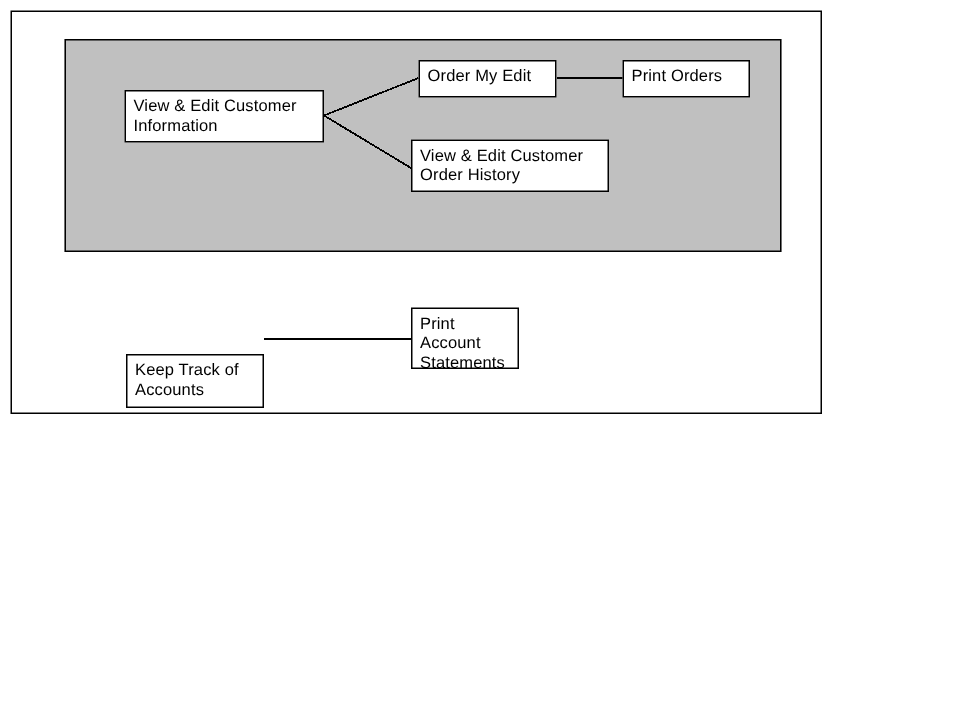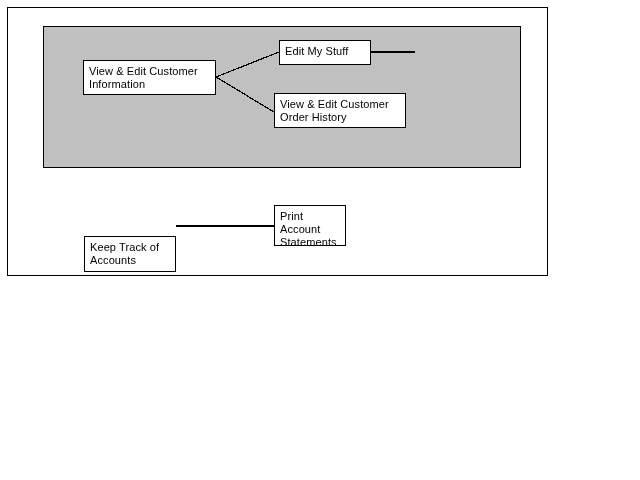--- a/index.html
+++ b/index.html
@@ -107,22 +107,23 @@
       <line x1="208" y1="69" x2="266" y2="104" stroke="#000000" stroke-width="1.2" shape-rendering="crispEdges"></line>
 
       <line x1="363" y1="44" x2="407" y2="44" stroke="#000000" stroke-width="1.2" shape-rendering="crispEdges"></line>
 
       <line x1="168" y1="218" x2="266" y2="218" stroke="#000000" stroke-width="1.2" shape-rendering="crispEdges"></line>
     </svg>
 
     <div class="node" id="node-view-edit-customer-information">View &amp; Edit Customer
 Information</div>
 
-    <div class="node" id="node-order-my-stuff">Edit My Stuff</div>
+    <div class="node" id="node-order-my-stuff">Order My Edit</div>
 
+    <div class="node" id="node-print-orders">Print Orders</div>
 
     <div class="node" id="node-view-edit-customer-order-history">View &amp; Edit Customer
 Order History</div>
 
     <div class="node" id="node-keep-track-of-accounts">Keep Track of
 Accounts</div>
 
     <div class="node" id="node-print-account-statements">Print Account
 Statements</div>
 

